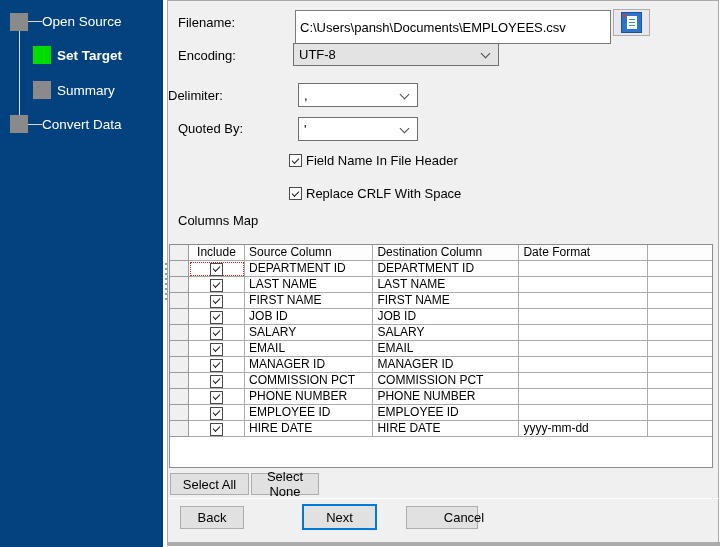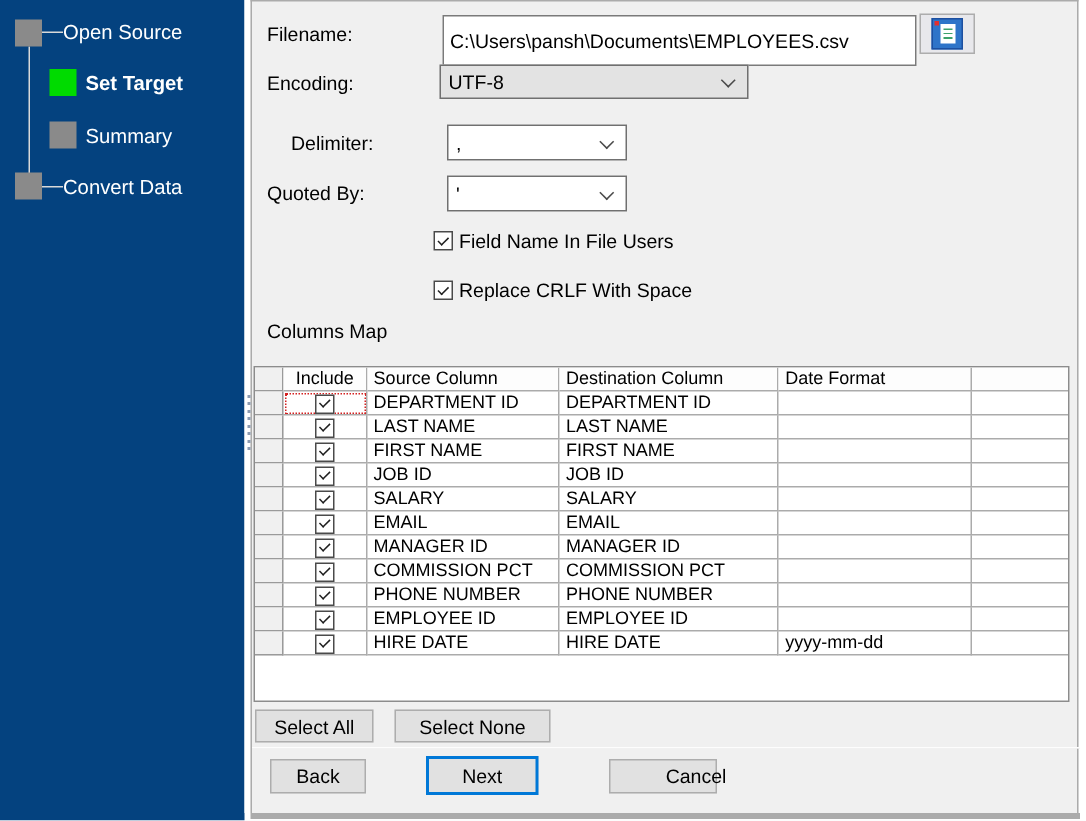--- a/index.html
+++ b/index.html
@@ -111,35 +111,35 @@
         <span class="doc-page"></span>
       </span>
     </button>
 
     <span class="flabel" style="left:10px; top:47px;">Encoding:</span>
     <div class="combo gray" style="left:125px; top:42px; width:206px; height:23px;">
       <span>UTF-8</span>
       <span class="chev"></span>
     </div>
 
-    <span class="flabel" style="left:26px; top:87px;">Delimiter:</span>
+    <span class="flabel" style="left:0; top:87px;">Delimiter:</span>
     <div class="combo white" style="left:130px; top:82px; width:120px; height:24px;">
       <span>,</span>
       <span class="chev" style="top:7px;"></span>
     </div>
 
     <span class="flabel" style="left:10px; top:120px;">Quoted By:</span>
     <div class="combo white" style="left:130px; top:116px; width:120px; height:24px;">
       <span>'</span>
       <span class="chev" style="top:7px;"></span>
     </div>
 
     <div class="cb-row" style="left:121px; top:152px;">
       <span class="cb checked"></span>
-      <span>Field Name In File Users</span>
+      <span>Field Name In File Header</span>
     </div>
     <div class="cb-row" style="left:121px; top:185px;">
       <span class="cb checked"></span>
       <span>Replace CRLF With Space</span>
     </div>
 
     <span class="cmap-title">Columns Map</span>
     <div class="ctable">
       <div class="trow thead">
         <div class="tc c-rh"></div>
@@ -235,23 +235,23 @@
             <div class="tc c-inc"><span class="cb checked"></span></div>
             <div class="tc c-src">HIRE DATE</div>
             <div class="tc c-dst">HIRE DATE</div>
             <div class="tc c-fmt">yyyy-mm-dd</div>
             <div class="tc c-fill"></div>
           </div>
         </div>
     </div>
 
     <button class="btn" style="left:2px; top:472px; width:79px; height:22px;text-align:right;">Select All</button>
-    <button class="btn" style="left:95px; top:472px; width:104px; height:22px;">Select None</button>
+    <button class="btn" style="left:83px; top:472px; width:68px; height:22px;">Select None</button>
 
     <div class="separator"></div>
 
     <button class="btn" style="left:12px; top:505px; width:64px; height:23px;">Back</button>
-    <button class="btn focus-default" style="left:116px; top:503px; width:75px; height:26px;">Next</button>
+    <button class="btn focus-default" style="left:134px; top:503px; width:75px; height:26px;">Next</button>
     <button class="btn" style="left:238px; top:505px; width:72px; height:23px;padding-left:44px;">Cancel</button>
   </main>
 
   <div class="shadow-bottom"></div>
 </div>
 
 </body></html>

